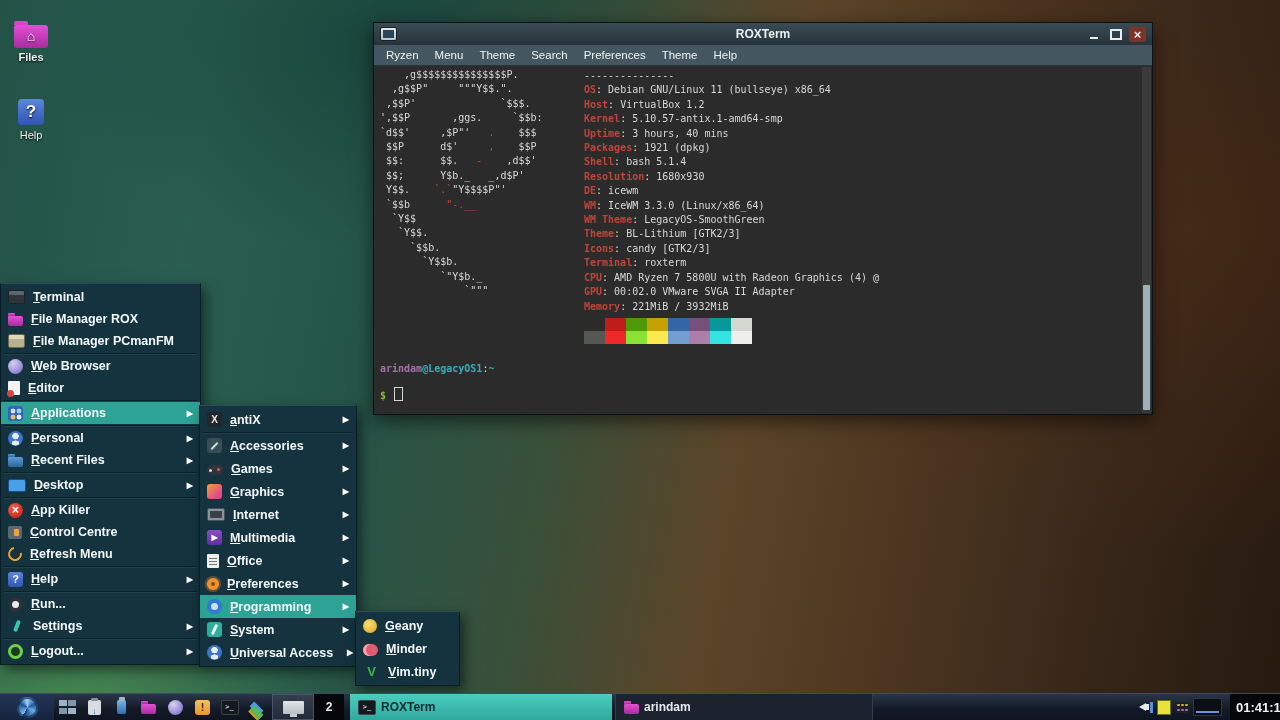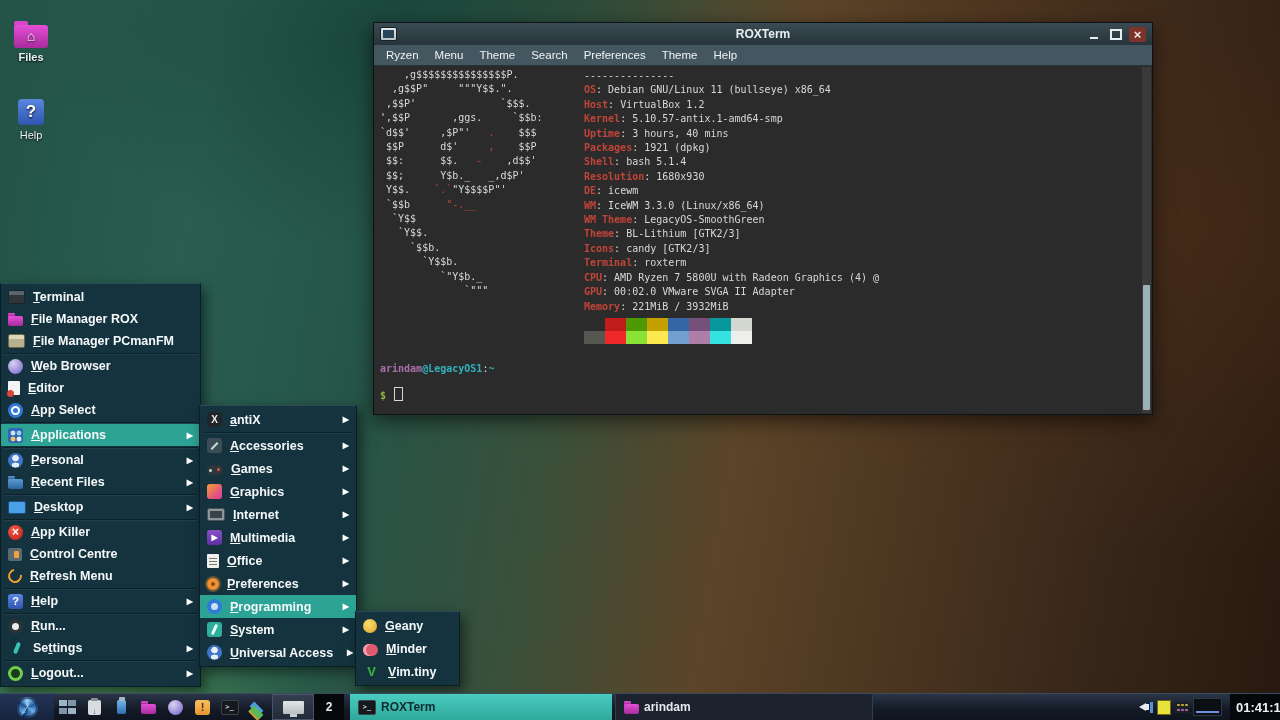--- a/index.html
+++ b/index.html
@@ -232,24 +232,20 @@
       </div>
       <div class="msep"></div>
       <div class="mrow">
         <span class="ic ic-web"></span>
         <span class="lbl"><u>W</u>eb Browser</span>
       </div>
       <div class="mrow">
         <span class="ic ic-editor"></span>
         <span class="lbl"><u>E</u>ditor</span>
       </div>
-      <div class="mrow">
-        <span class="ic ic-appselect"></span>
-        <span class="lbl"><u>A</u>pp Select</span>
-      </div>
       <div class="msep"></div>
       <div class="mrow hl">
         <span class="ic ic-applications"></span>
         <span class="lbl"><u>A</u>pplications</span>
         <span class="arr">▶</span>
       </div>
       <div class="msep"></div>
       <div class="mrow">
         <span class="ic ic-personal"></span>
         <span class="lbl"><u>P</u>ersonal</span>

